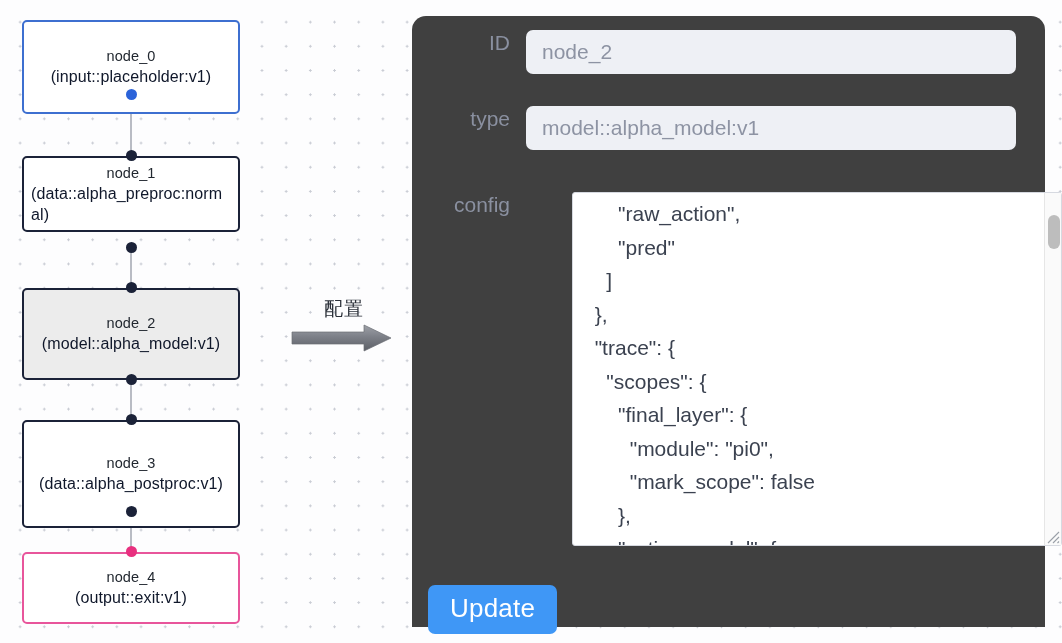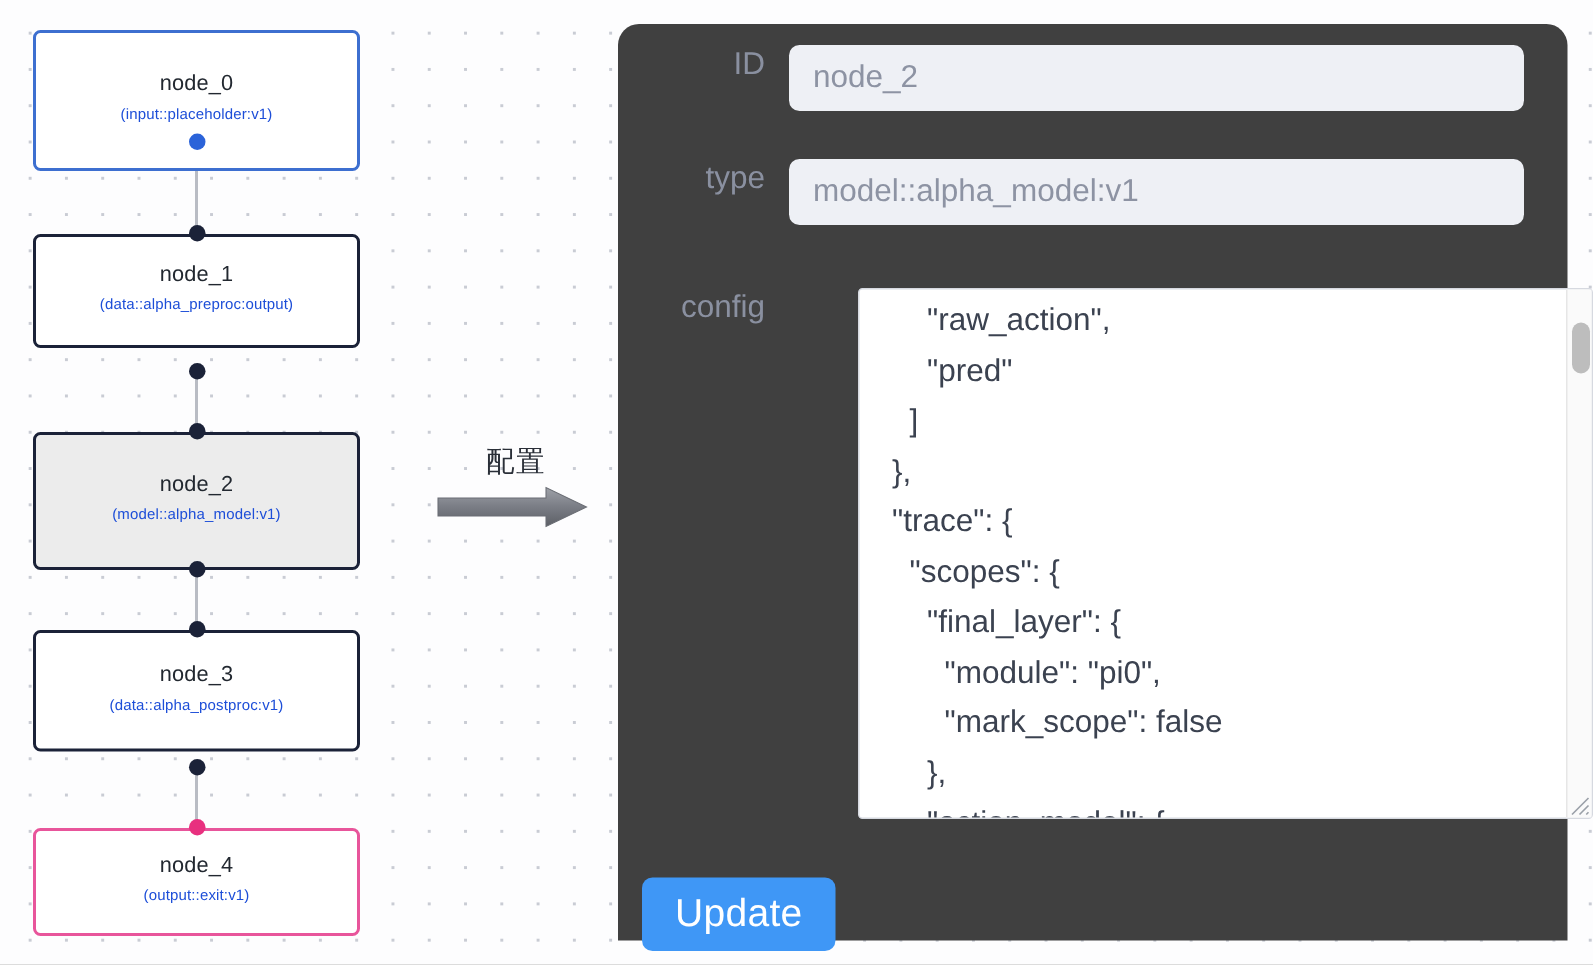--- a/index.html
+++ b/index.html
@@ -72,22 +72,22 @@
   .node-box.selected    { background: #ececec; border-color: #1b2238; }
 
   .node-title {
     font-size: 14.5px;
     color: #222830;
     line-height: 19px;
     text-align: center;
     letter-spacing: 0.1px;
   }
   .node-subtitle {
-    font-size: 10px;
-    color: #1d4ed8;
+    font-size: 16px;
+    color: #0f172a;
     line-height: 21px;
     text-align: left;
     word-break: break-all;
     letter-spacing: 0.1px;
   }
 
   
   #arrow-annotation {
     position: absolute;
     left: 290px;
@@ -230,33 +230,33 @@
     <div class="edge-line" style="top:508px;height:50px;"></div>
 
     <div class="node-box blue-node" style="top:20px;height:94px;">
       <div class="node-title">node_0</div>
       <div class="node-subtitle">(input::placeholder:v1)</div>
     </div>
     <div class="port-dot blue" style="top:89px;"></div>
 
     <div class="node-box" style="top:156px;height:76px;">
       <div class="node-title">node_1</div>
-      <div class="node-subtitle">(data::alpha_preproc:output)</div>
+      <div class="node-subtitle">(data::alpha_preproc:normal)</div>
     </div>
     <div class="port-dot" style="top:150px;"></div>
     <div class="port-dot" style="top:242px;"></div>
 
     <div class="node-box selected" style="top:288px;height:92px;">
       <div class="node-title">node_2</div>
       <div class="node-subtitle">(model::alpha_model:v1)</div>
     </div>
     <div class="port-dot" style="top:282px;"></div>
     <div class="port-dot" style="top:374px;"></div>
 
-    <div class="node-box" style="top:420px;height:81px;">
+    <div class="node-box" style="top:420px;height:108px;">
       <div class="node-title">node_3</div>
       <div class="node-subtitle">(data::alpha_postproc:v1)</div>
     </div>
     <div class="port-dot" style="top:414px;"></div>
     <div class="port-dot" style="top:506px;"></div>
 
     <div class="node-box pink-node" style="top:552px;height:72px;">
       <div class="node-title">node_4</div>
       <div class="node-subtitle">(output::exit:v1)</div>
     </div>

